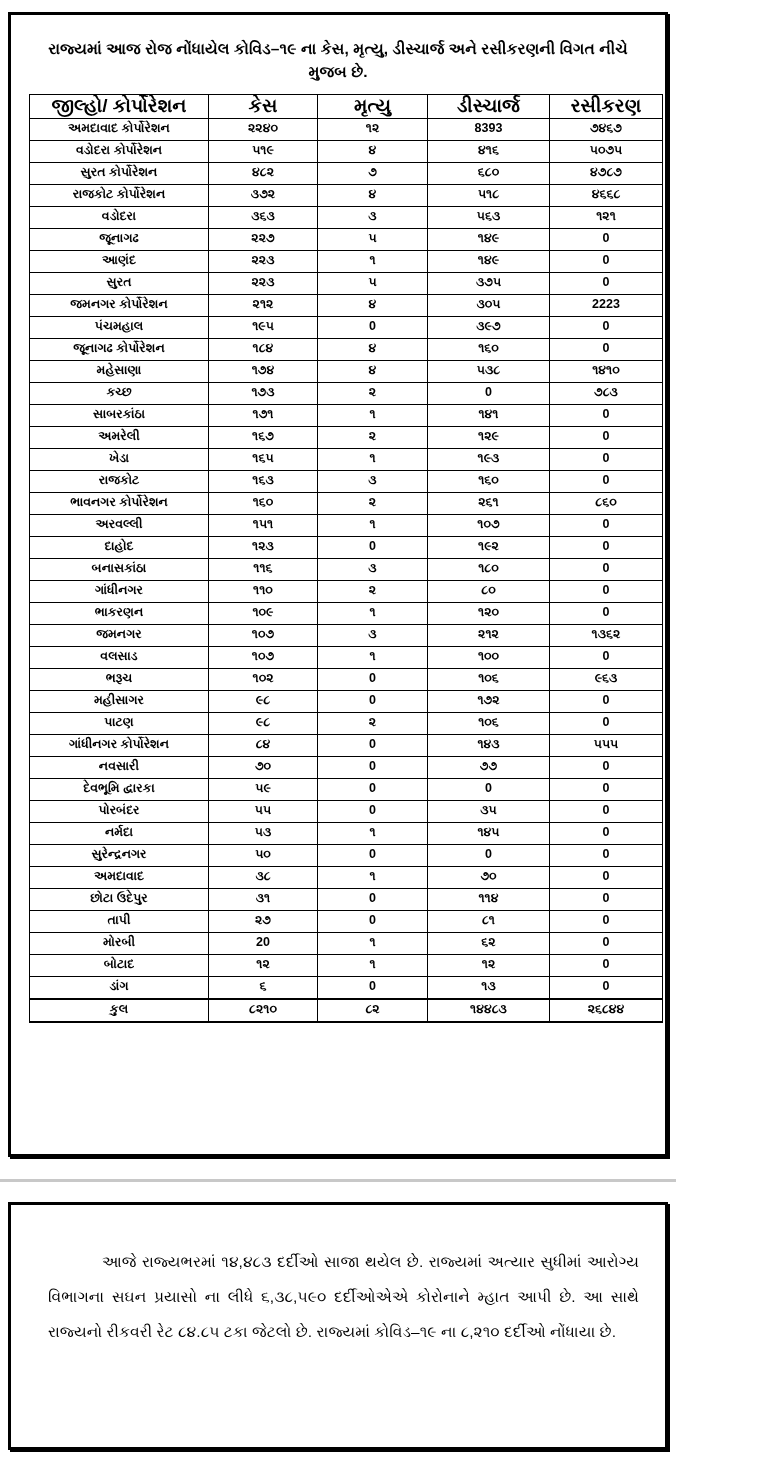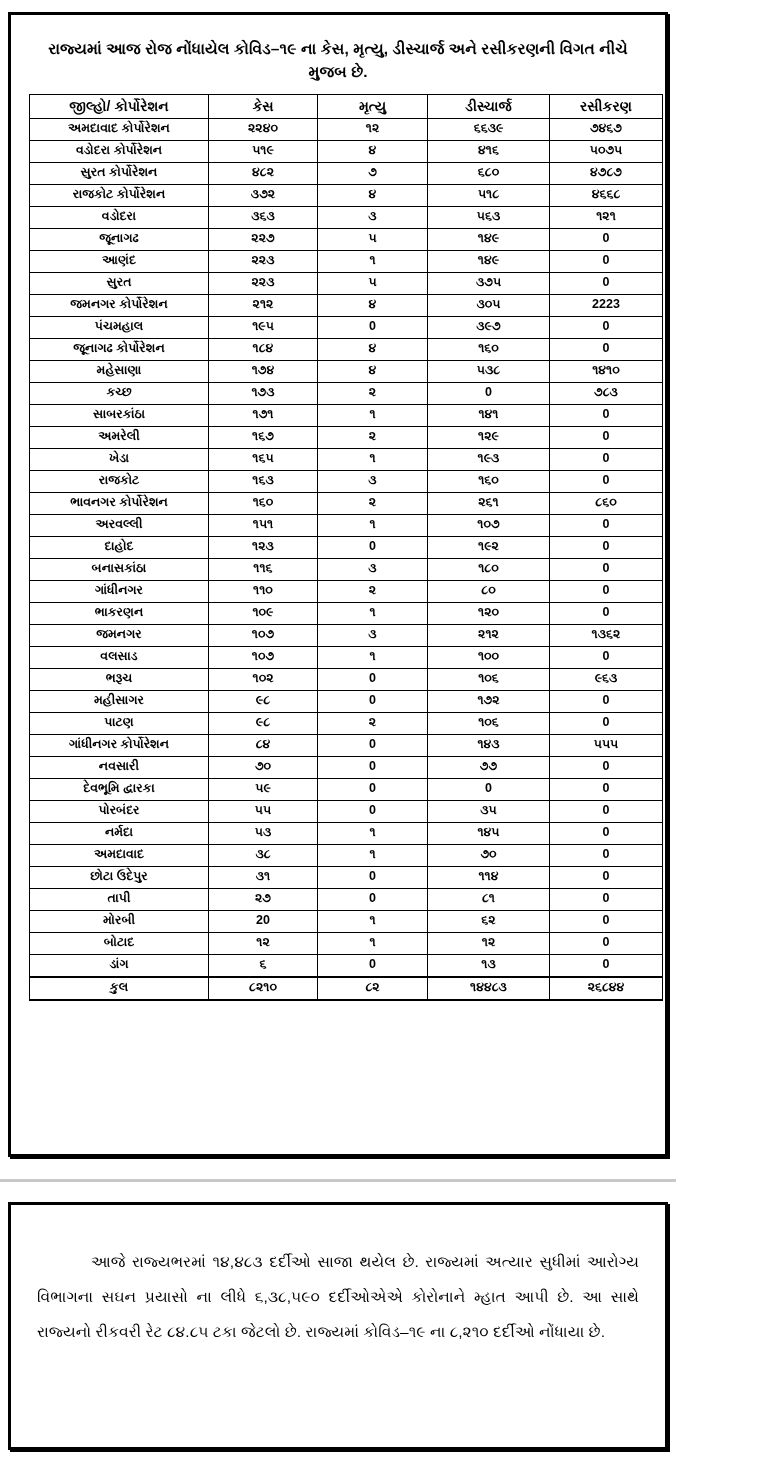--- a/index.html
+++ b/index.html
@@ -31,21 +31,21 @@
     box-sizing: border-box;
   }
   .panel-one {
     margin: 7px 8px 0 8px;
     height: 1145px;
     padding: 22px 18px 0 18px;
   }
   .panel-two {
     margin: 0 8px 0 8px;
     height: 248px;
-    padding: 40px 26px 0 26px;
+    padding: 40px 26px 0 37px;
   }
 
   .panel-gap {
     height: 22px;
     background: #ffffff;
   }
   .gray-rule {
     height: 3px;
     background: #c8c8c8;
     margin: 0;
@@ -76,21 +76,21 @@
     vertical-align: middle;
     font-size: 12.5px;
     font-weight: bold;
     height: 21px;
     line-height: 1.05;
     padding: 0 2px;
     white-space: nowrap;
     overflow: hidden;
   }
   table.covid-table th {
-    font-size: 14px;
+    font-size: 19px;
     height: 23px;
   }
   col.c-district { width: 179px; }
   col.c-cases    { width: 109px; }
   col.c-deaths   { width: 110px; }
   col.c-disch    { width: 122px; }
   col.c-vacc     { width: 113px; }
 
   tr.total-row td {
     border-top: 2.2px solid #000000;
@@ -131,21 +131,21 @@
           <th>મૃત્યુ</th>
           <th>ડીસ્ચાર્જ</th>
           <th>રસીકરણ</th>
         </tr>
       </thead>
       <tbody id="table-body">
           <tr>
             <td>અમદાવાદ કોર્પોરેશન</td>
             <td>૨૨૪૦</td>
             <td>૧૨</td>
-            <td>૬૬૩૯</td>
+            <td>8393</td>
             <td>૭૪૬૭</td>
           </tr>
           <tr>
             <td>વડોદરા કોર્પોરેશન</td>
             <td>૫૧૯</td>
             <td>૪</td>
             <td>૪૧૬</td>
             <td>૫૦૭૫</td>
           </tr>
           <tr>
@@ -356,20 +356,27 @@
             <td>૫૫</td>
             <td>0</td>
             <td>૩૫</td>
             <td>0</td>
           </tr>
           <tr>
             <td>નર્મદા</td>
             <td>૫૩</td>
             <td>૧</td>
             <td>૧૪૫</td>
+            <td>0</td>
+          </tr>
+          <tr>
+            <td>સુરેન્દ્રનગર</td>
+            <td>૫૦</td>
+            <td>0</td>
+            <td>0</td>
             <td>0</td>
           </tr>
           <tr>
             <td>અમદાવાદ</td>
             <td>૩૮</td>
             <td>૧</td>
             <td>૭૦</td>
             <td>0</td>
           </tr>
           <tr>

